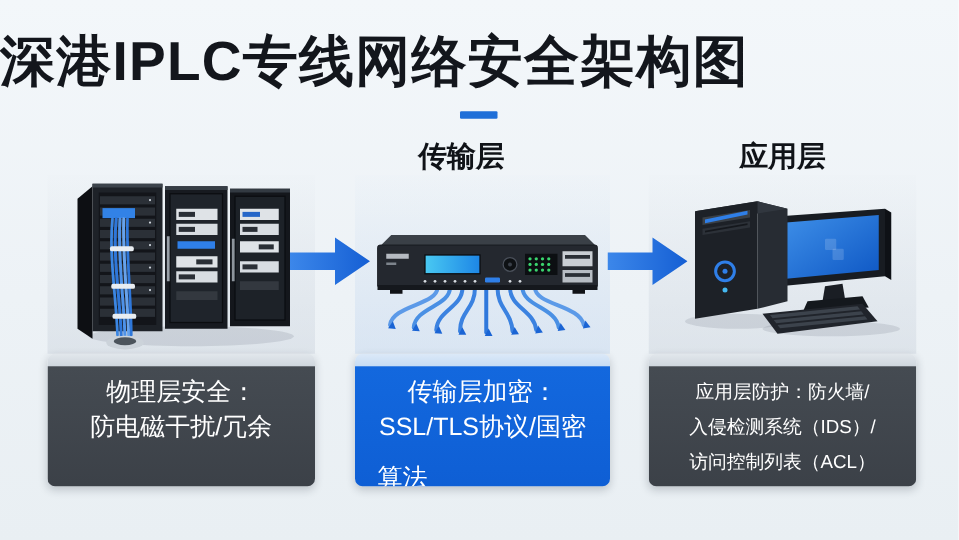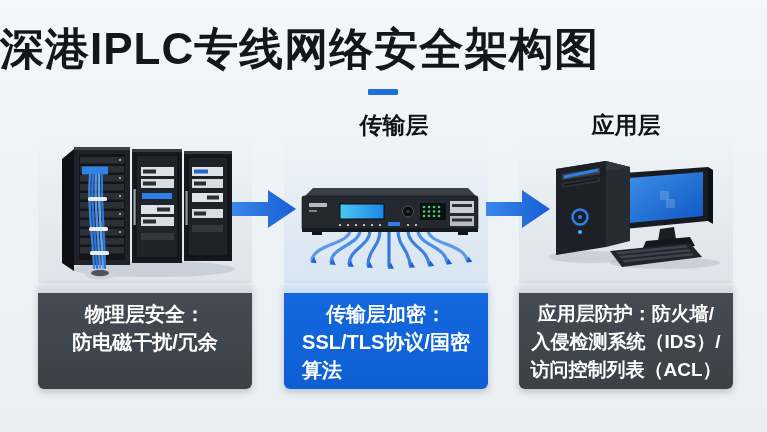--- a/index.html
+++ b/index.html
@@ -16,21 +16,21 @@
     position:absolute; top:20px; left:0; width:100%; 
     font-size:44px; font-weight:900; color:#13161c; letter-spacing:1px; white-space:nowrap;
   }
   .title-dash{position:absolute; left:368px; top:89px; width:30px; height:6px; background:#1f6fd8; border-radius:1px;}
 
   .layer-header{
     position:absolute; top:110px; text-align:center;
     font-size:23px; font-weight:800; color:#101318;
   }
   .hdr1{left:38px; width:214px;}
-  .hdr2{left:292px; width:204px;}
+  .hdr2{left:267px; width:204px;}
   .hdr3{left:519px; width:214px;}
 
   .illustration{position:absolute;}
   .ill-rack{left:58px; top:133px; width:180px; height:148px;}
   .ill-switch{left:288px; top:182px; width:205px; height:95px;}
   .ill-pc{left:540px; top:155px; width:190px; height:118px;}
   .conn{position:absolute; width:64px; height:46px;}
   .conn1{left:232px; top:186px;}
   .conn2{left:486px; top:186px;}
 
@@ -39,27 +39,27 @@
     box-shadow:0 3px 7px rgba(30,40,55,0.22);
   }
   .card1{left:38px; width:214px;}
   .card2{left:284px; width:204px;}
   .card3{left:519px; width:214px;}
   .card-rim{height:10px;}
   .rim-gray{background:linear-gradient(180deg,#e2e7ec,#cfd6dd);}
   .rim-blue{background:linear-gradient(180deg,#dcE9f8,#c6dcf4);}
   .card-body{
     height:123px; padding-top:7px; box-sizing:border-box;
-    color:#ffffff; font-weight:700; text-align:center;
+    color:#ffffff; font-weight:400; text-align:center;
   }
   .body-dark{background:linear-gradient(180deg,#454b52,#393e45);}
   .body-blue{background:linear-gradient(180deg,#1368de,#0d5cd2);}
   .card1 .card-body,.card2 .card-body{font-size:20px; line-height:28px;}
-  .card3 .card-body{font-size:19px; line-height:28px;}
-  .card2 .l3{text-align:left; padding-left:18px;}
+  .card3 .card-body{font-size:15px; line-height:28px;}
+  .card2 .l3{text-align:left; padding-left:18px;margin-top:13px;}
 </style>
 </head>
 <body>
 
 <div id="stage">
 
   <div class="col-panel gray" style="left:38px;width:214px;"></div>
   <div class="col-panel blue" style="left:284px;width:204px;"></div>
   <div class="col-panel gray" style="left:519px;width:214px;"></div>
 

